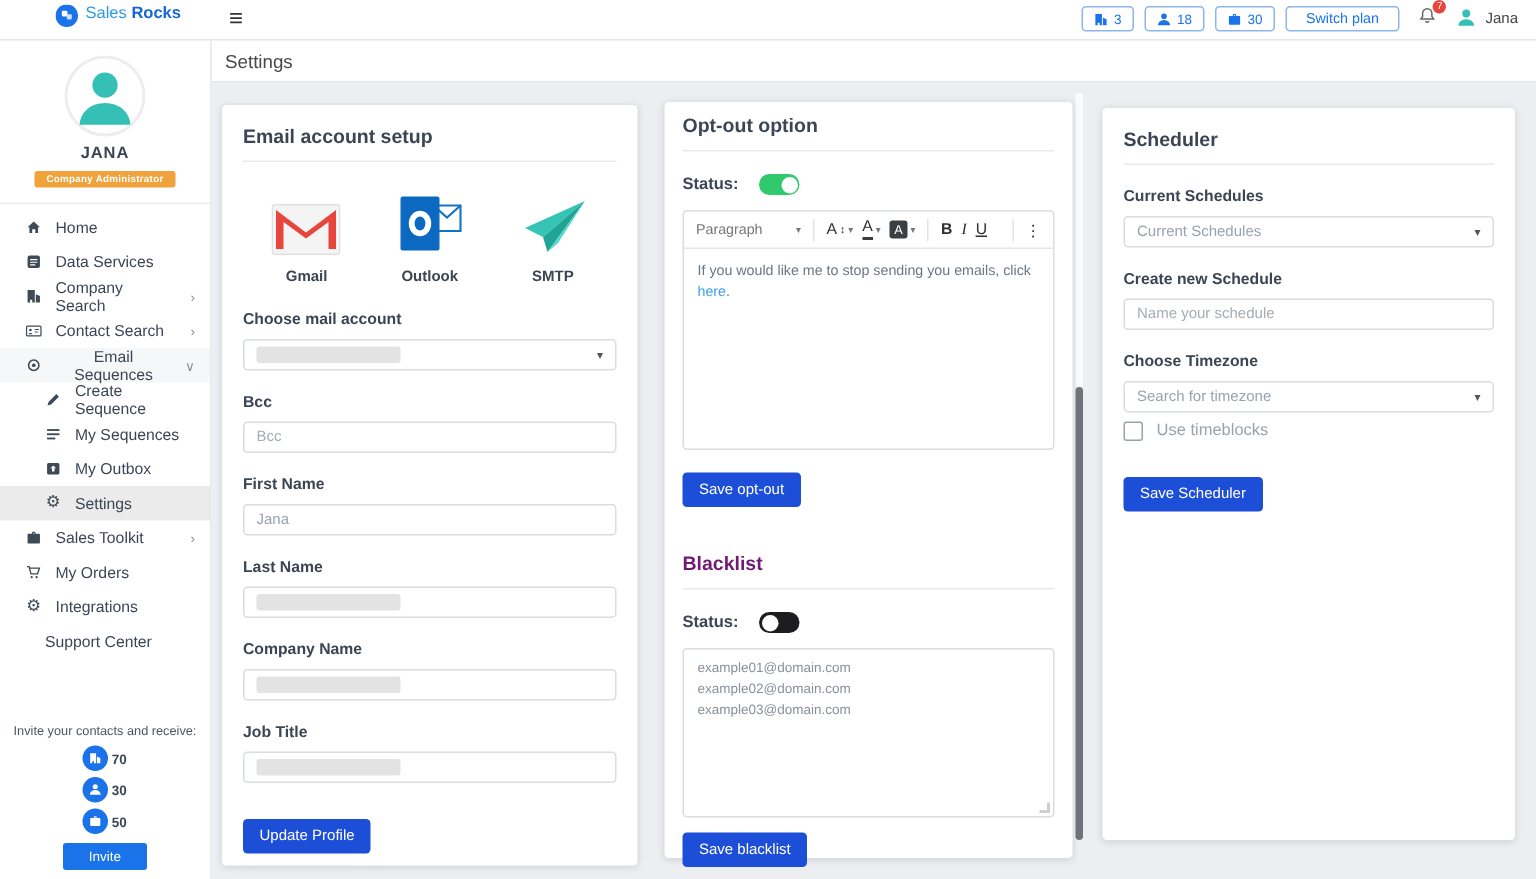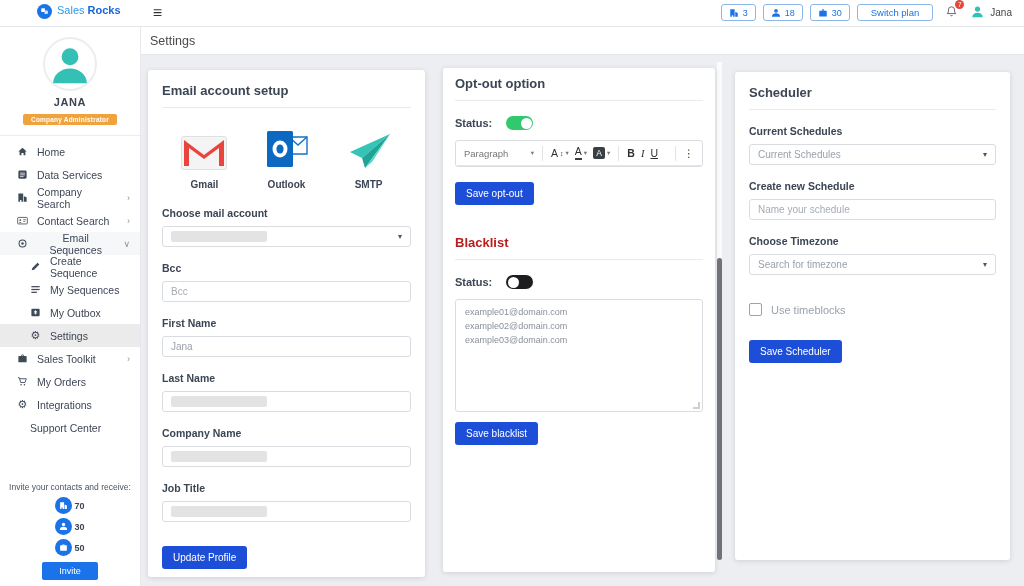--- a/index.html
+++ b/index.html
@@ -64,21 +64,21 @@
     font-size:12.5px; color:#4a4a4a; z-index:8; }
   .main-bg { position:absolute; left:141px; top:55px; right:0; bottom:0; background:#eceef1; }
 
   .card { position:absolute; background:#fff; border-radius:3px;
     box-shadow:0 1px 5px rgba(50,60,70,.16); z-index:7; }
   #card-email  { left:148px; top:70px; width:277px; height:507px; padding:0 14px; }
   #card-optout { left:443px; top:68px; width:272px; height:504px; padding:0 12px; }
   #card-sched  { left:735px; top:72px; width:275px; height:488px; padding:0 14px; }
   .card-title { font-size:13px; font-weight:700; color:#3b4553; padding-top:13px; margin:0 0 9px; }
   #card-optout .card-title { padding-top:8px; }
-  .section-title { font-size:13px; font-weight:700; color:#b91c1c; margin:30px 0 9px; }
+  .section-title { font-size:13px; font-weight:700; color:#701a75; margin:30px 0 9px; }
   .hr { border-bottom:1px solid #e8eaed; }
   .lbl { font-size:10.5px; font-weight:700; color:#3b4553; margin-top:15px; margin-bottom:7px; }
   .inp, .sel { height:21px; border:1px solid #d9dde1; border-radius:3px; display:flex;
     align-items:center; padding:0 8px; font-size:10px; color:#9aa2ab; background:#fff; width:100%; }
   input.inp { font-family:Liberation Sans, sans-serif; outline:none; }
   input.inp::placeholder { color:#a6acb3; }
   .sel { justify-content:space-between; cursor:pointer; }
   .caret { font-size:8px; color:#555; }
   .redact { width:96px; height:11px; background:#e3e3e3; border-radius:2px; }
   .btn { background:#1d4ed8; color:#fff; border:none; border-radius:3px; font-size:10px;
@@ -123,21 +123,21 @@
   .btn-optout { margin-top:15px; }
 
   
   .blk-textarea { border:1px solid #d9dde1; border-radius:3px; height:113px; padding:6px 9px;
     font-size:9px; color:#8a9099; line-height:1.55; position:relative; cursor:text; }
   .resize-handle { position:absolute; right:2px; bottom:2px; width:7px; height:7px;
     border-right:2px solid #cfcfcf; border-bottom:2px solid #cfcfcf; cursor:nwse-resize; }
   .btn-blacklist { margin-top:10px; }
 
   
-  .cb-row { display:flex; align-items:center; gap:9px; margin-top:28px; cursor:pointer; }
+  .cb-row { display:flex; gap:9px; margin-top:6px; cursor:pointer; }
   .cb { width:13px; height:13px; border:1.5px solid #9aa2ab; border-radius:2px; background:#fff; }
   .cb-lbl { font-size:11px; color:#9aa2ab; }
   .btn-sched { margin-top:24px; }
 
   
   .scroll-track { position:absolute; left:717px; top:62px; width:5px; height:196px;
     background:#fafbfc; z-index:6; }
   .scroll-thumb { position:absolute; left:717px; top:258px; width:5px; height:302px;
     background:#6f7377; border-radius:3px; z-index:7; cursor:pointer; }
 </style>
@@ -445,20 +445,23 @@
       </div>
       <div class="ed-sep"></div>
       <div class="ed-btn ed-b">B</div>
       <div class="ed-btn ed-i">I</div>
       <div class="ed-btn ed-u">U</div>
       <div class="ed-more">
         <div class="ed-sep"></div>
         <div class="ed-btn">⋮</div>
       </div>
     </div>
+    <div class="ed-body">
+      <span>If you would like me to stop sending you emails, click </span><span class="ed-link">here</span><span>.</span>
+    </div>
   </div>
 
   <button class="btn btn-optout">Save opt-out</button>
 
   <div class="section-title">Blacklist</div>
   <div class="hr"></div>
 
   <div class="status-row">
     <span class="status-lbl">Status:</span>
     <span class="toggle off">

